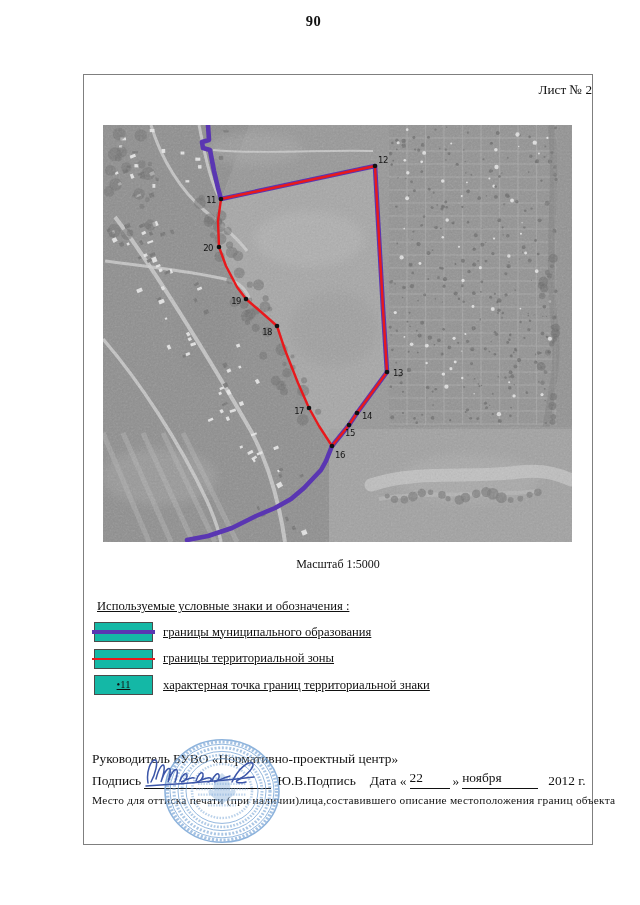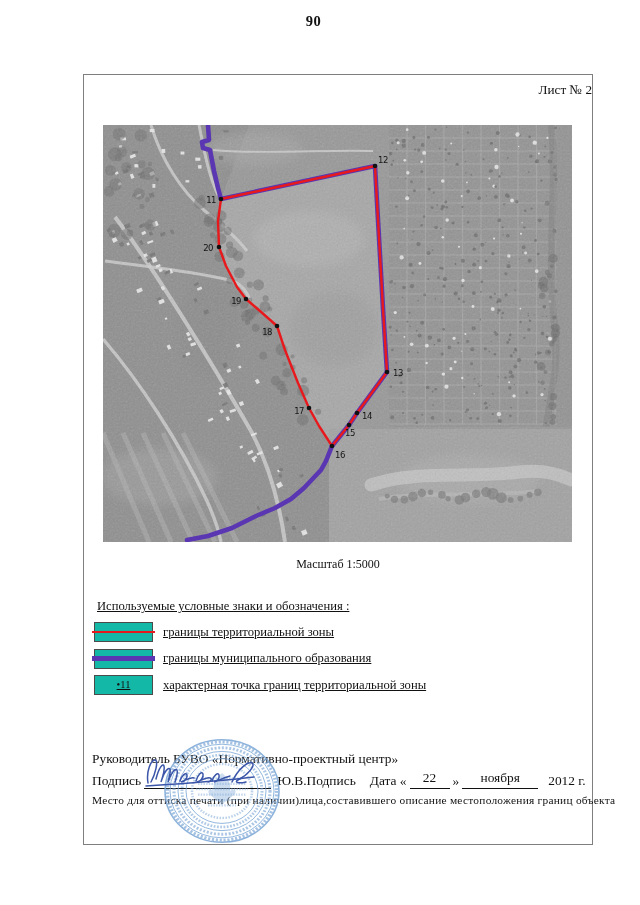--- a/index.html
+++ b/index.html
@@ -22,21 +22,21 @@
   .legend-row{display:flex;align-items:center;margin-bottom:6.5px;height:20px;}
   .swatch{position:relative;width:59px;height:20px;border:1px solid #4a4a4a;
     background:#14b8a6;box-sizing:border-box;flex:0 0 auto;}
   .swatch .line{position:absolute;left:-3px;right:-3px;top:50%;}
   .line-red{height:2.2px;margin-top:-1px;}
   .line-purple{height:4.6px;margin-top:-2.3px;}
   .swatch-point{text-align:center;line-height:18px;font-size:10.5px;font-family:"Liberation Serif",serif;}
   .lg-label{font-size:12.6px;margin-left:10px;white-space:nowrap;}
   .sig1{position:absolute;left:8px;top:676px;font-size:13.4px;white-space:nowrap;}
   .sig2{position:absolute;left:8px;top:694px;font-size:13.4px;display:flex;align-items:flex-end;height:20px;white-space:nowrap;}
-  .u{border-bottom:1px solid #111;text-align:center;height:19px;box-sizing:border-box;}
+  .u{border-bottom:1px solid #111;text-align:left;height:19px;box-sizing:border-box;}
   .sig-space{width:127px;}
   .day{width:40px;}
   .month{width:76px;}
   .g6{margin-left:6px;} .g14{margin-left:14px;} .g3{margin-left:3px;} .g10{margin-left:10px;}
   .note{position:absolute;left:8px;top:719px;font-size:11.4px;width:496px;letter-spacing:.25px;white-space:nowrap;}
   .stamp{position:absolute;left:77px;top:660px;width:122px;height:112px;opacity:.85;pointer-events:none;}
   .sigsvg{position:absolute;left:58px;top:680px;width:134px;height:36px;}
 </style>
 </head>
 <body>
@@ -673,33 +673,33 @@
         <text x="214" y="252" text-anchor="end" font-size="8.5" fill="#151515" font-family="DejaVu Sans, sans-serif" letter-spacing="-0.5">20</text>
       </svg>
   </div>
 
   <div class="scale">Масштаб 1:5000</div>
 
   <div class="legend">
     <div class="legend-heading">Используемые условные знаки и обозначения :</div>
     <div class="legend-row">
       <div class="swatch">
+        <div class="line line-purple" style="background: rgb(90, 54, 178);"></div>
+      </div>
+      <div class="lg-label">границы муниципального образования</div>
+    </div>
+    <div class="legend-row">
+      <div class="swatch">
         <div class="line line-red" style="background: rgb(232, 25, 28);"></div>
       </div>
       <div class="lg-label">границы территориальной зоны</div>
     </div>
     <div class="legend-row">
-      <div class="swatch">
-        <div class="line line-purple" style="background: rgb(90, 54, 178);"></div>
-      </div>
-      <div class="lg-label">границы муниципального образования</div>
-    </div>
-    <div class="legend-row">
       <div class="swatch swatch-point">•11</div>
-      <div class="lg-label">характерная точка границ территориальной зоны</div>
+      <div class="lg-label">характерная точка границ территориальной знаки</div>
     </div>
   </div>
 
   <div class="sig1">Руководитель БУВО «Нормативно-проектный центр»</div>
 
   <div class="sig2">
     <span>Подпись</span>
     <span class="u sig-space g3"></span>
     <span class="g6">Ю.В.Подпись</span>
     <span class="g14">Дата «</span>

